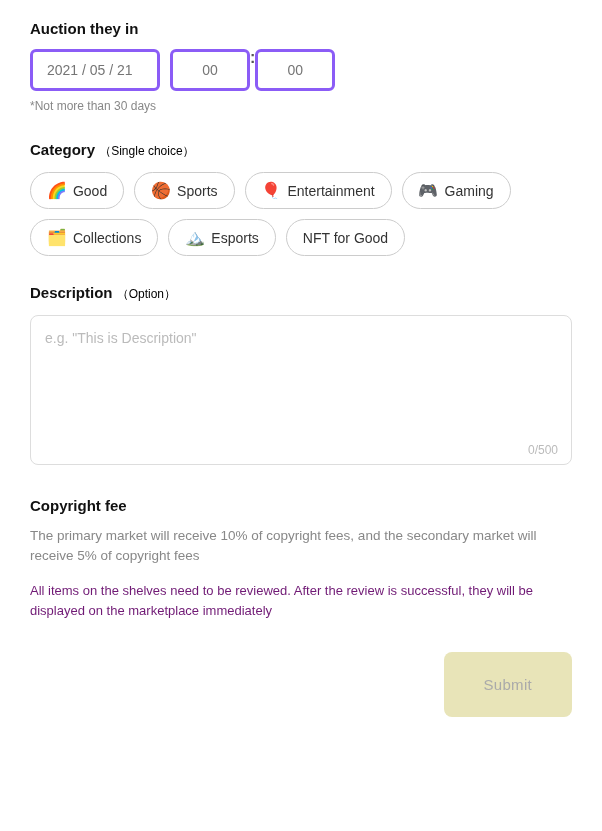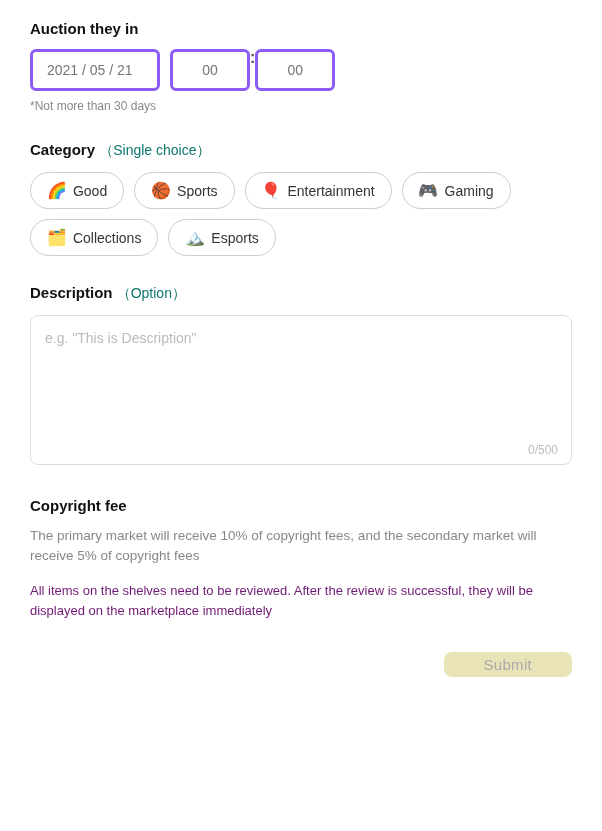--- a/index.html
+++ b/index.html
@@ -22,22 +22,22 @@
 
     .section-title {
       font-size: 15px;
       font-weight: 600;
       color: #111;
       margin-bottom: 12px;
     }
 
     .section-title .subtitle {
       font-weight: 400;
-      color: #0f766e;
-      font-size: 14px;
+      color: #000000;
+      font-size: 12px;
     }
 
     
     .auction-row {
       display: flex;
       align-items: center;
       gap: 10px;
       margin-bottom: 8px;
     }
 
@@ -149,21 +149,21 @@
       display: flex;
       justify-content: flex-end;
       margin-top: 30px;
     }
 
     .submit-btn {
       background: #e8e4b8;
       color: #aaa;
       border: none;
       border-radius: 8px;
-      padding: 4px 40px;
+      padding: 24px 40px;
       font-size: 15px;
       font-weight: 500;
       cursor: pointer;
       letter-spacing: 0.3px;
     }
 
     .time-group {
       display: flex;
       align-items: flex-start;
       gap: 4px;
@@ -209,20 +209,23 @@
         <span>Gaming</span>
       </div>
       <div class="chip">
         <span class="emoji">🗂️</span>
         <span>Collections</span>
       </div>
       <div class="chip">
         <span class="emoji">🏔️</span>
         <span>Esports</span>
       </div>
+      <div class="chip">
+        <span>NFT for Good</span>
+      </div>
     </div>
 </div>
 
 <div class="section">
   <div class="section-title">
     <span>Description</span>
     <span class="subtitle">（Option）</span>
   </div>
   <div class="textarea-wrapper">
     <textarea class="description-textarea" placeholder="e.g. &quot;This is Description&quot;" style=""></textarea>

